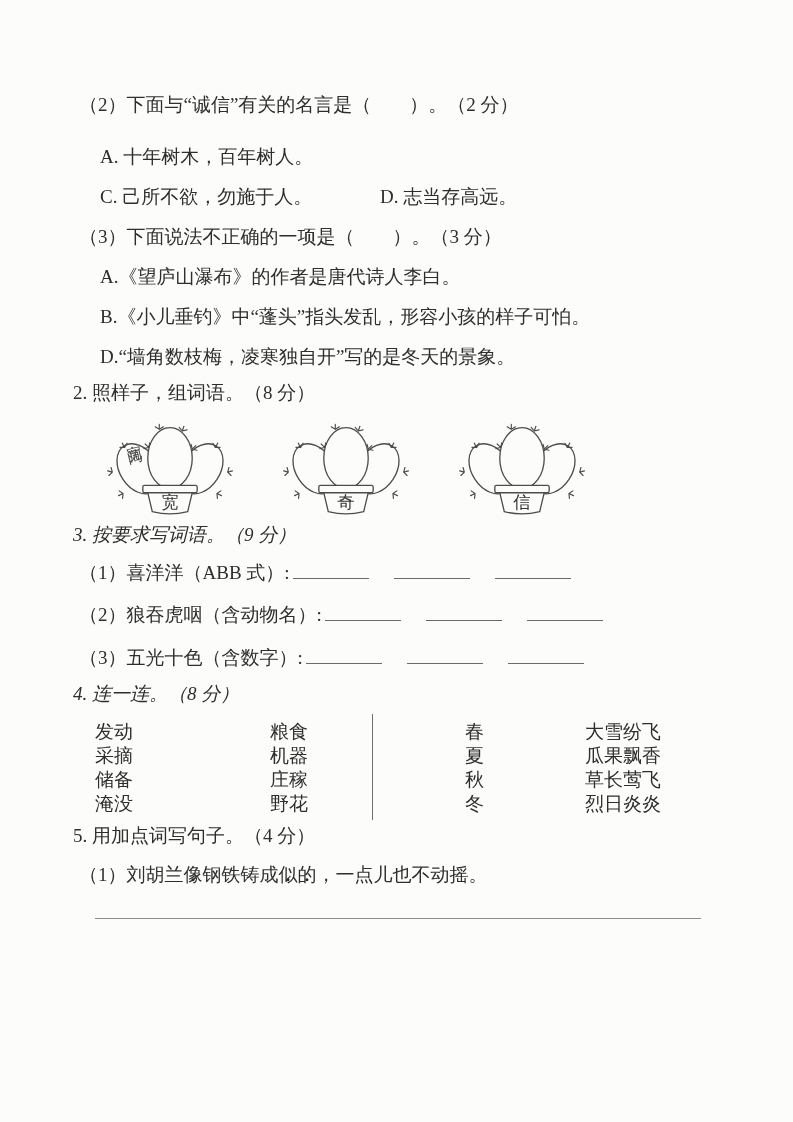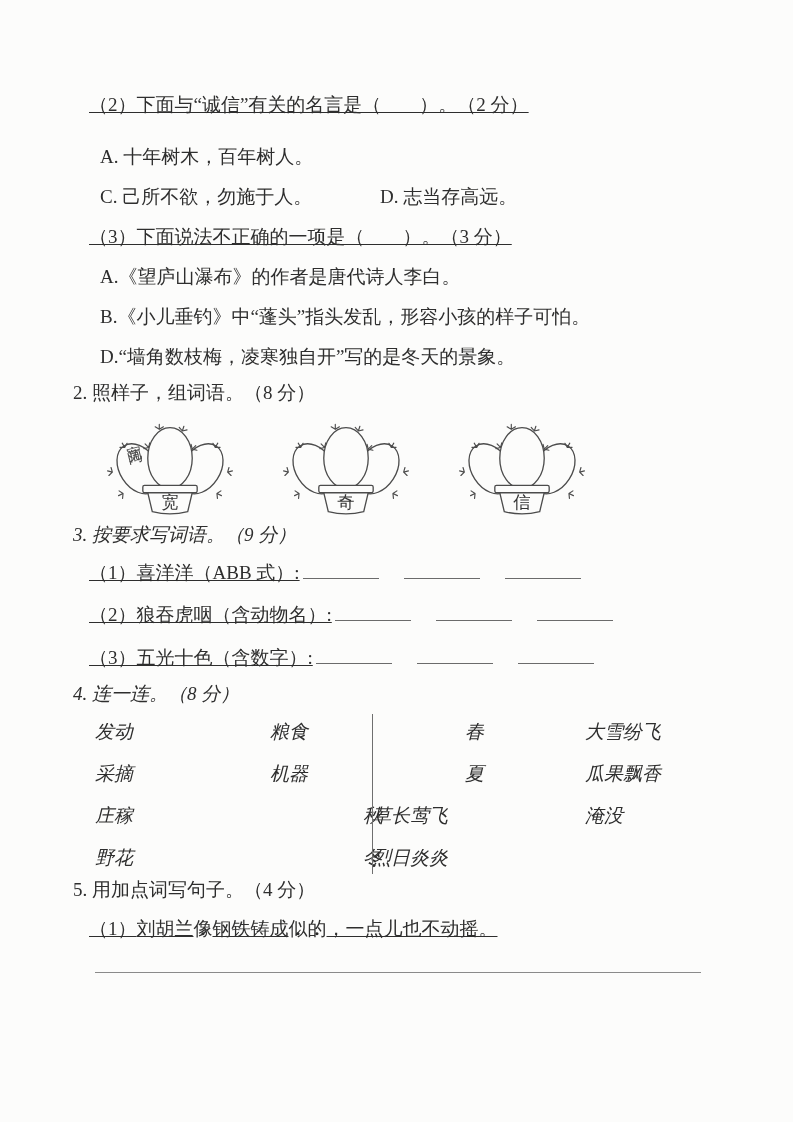--- a/index.html
+++ b/index.html
@@ -8,21 +8,21 @@
     width:793px; height:1122px;
     background:#fcfcfb;
     color:#2e2e2e;
     font-family:"Liberation Serif","DejaVu Serif",serif;
     font-size:19px;
     box-sizing:border-box;
     padding:93px 70px 0 73px;
     overflow:hidden;
   }
   .line { display:block; line-height:24px; white-space:nowrap; }
-  .sub   { margin-left:16px;text-decoration:underline; }
+  .sub   { margin-left:6px; }
   .opt   { margin-left:27px; }
   .mb28 { margin-bottom:28px; }
   .mb16 { margin-bottom:16px; }
   .mb14 { margin-bottom:14px;font-style:italic; }
   .mb12 { margin-bottom:12px; }
   .mb8  { margin-bottom:8px; }
   .pairline { position:relative; }
   .pair-right { position:absolute; left:280px; top:0; }
 
   
@@ -42,23 +42,21 @@
   
   .blank { display:inline-block; width:76px; height:15px; border-bottom:1.2px solid #6b6b6b; margin-left:25px; }
   .blank.first { margin-left:3px; }
 
   
   .match-grid {
     position:relative;
     margin-left:22px; margin-bottom:8px;
     display:grid;
     grid-template-columns:175px 102px 213px auto;
-    row-gap:18px;
     line-height:24px;
-    font-style:italic;
   }
   .match-grid .season { padding-left:93px; }
   .vdivider { position:absolute; left:277px; top:-6px; bottom:-4px; width:1px; background:#6f6f6f; }
 
   
   .dchar { position:relative; display:inline-block; }
   .dchar::after {
     content:"●";
     position:absolute; left:50%; transform:translateX(-50%);
     bottom:-0.72em; font-size:0.38em; color:#2a2a2a;
@@ -198,20 +196,21 @@
     <div>发动</div>
     <div>粮食</div>
     <div class="season">春</div>
     <div>大雪纷飞</div>
 
     <div>采摘</div>
     <div>机器</div>
     <div class="season">夏</div>
     <div>瓜果飘香</div>
 
+    <div>储备</div>
     <div>庄稼</div>
     <div class="season">秋</div>
     <div>草长莺飞</div>
 
     <div>淹没</div>
     <div>野花</div>
     <div class="season">冬</div>
     <div>烈日炎炎</div>
   </div>
 

